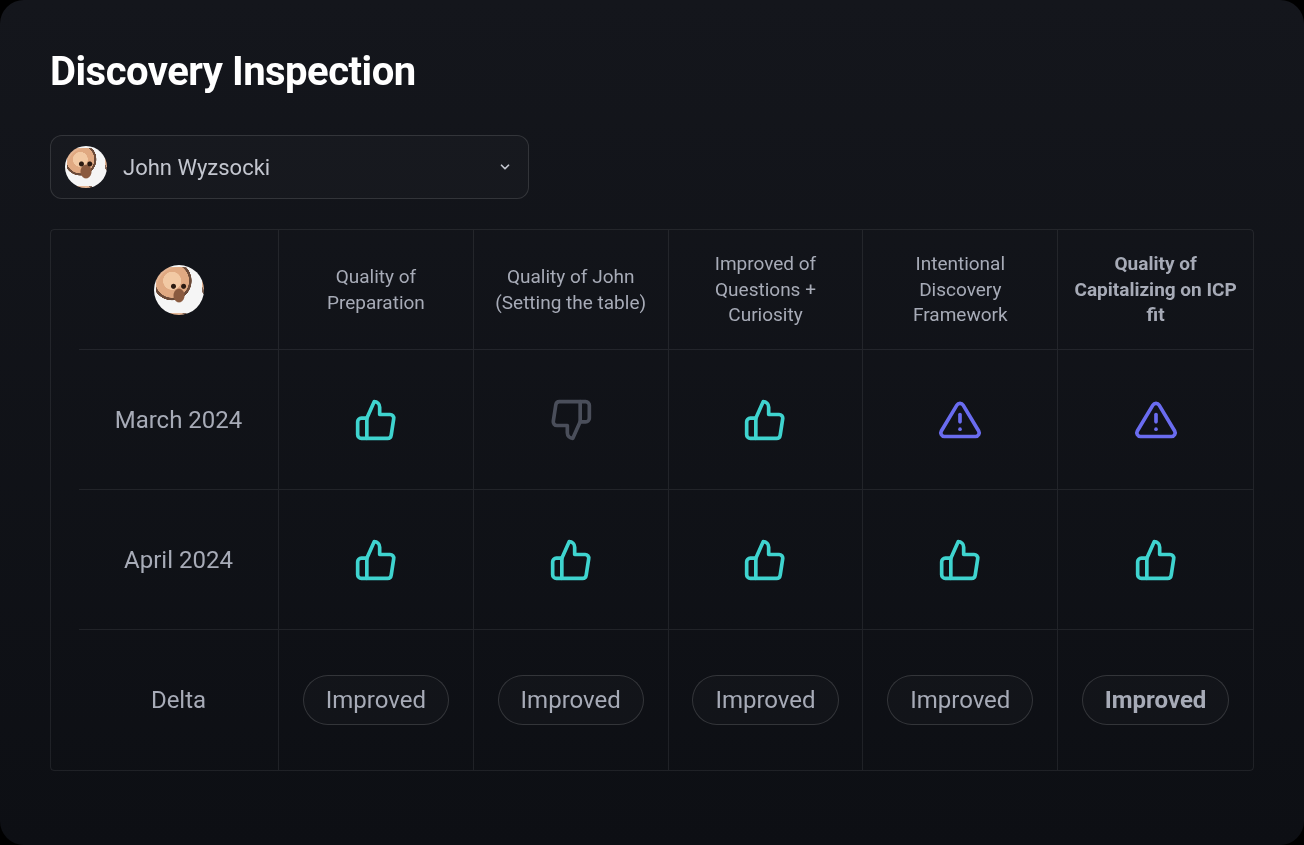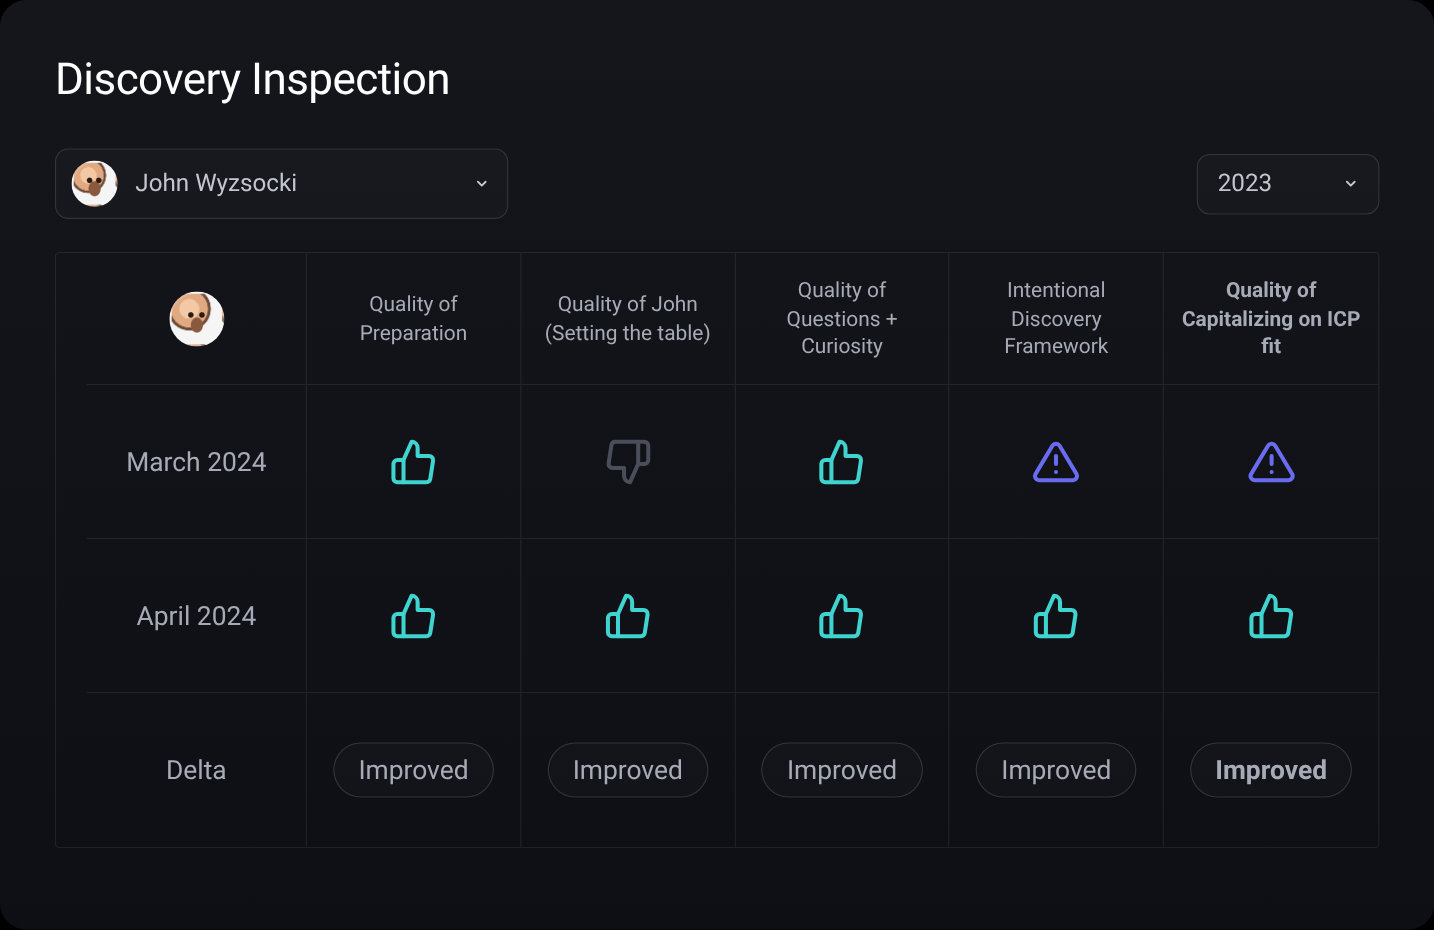--- a/index.html
+++ b/index.html
@@ -14,41 +14,41 @@
     background: linear-gradient(180deg, #14161c 0%, #0d0f14 100%);
     border-radius: 24px;
     width: 1304px;
     height: 845px;
     padding: 48px 50px 50px 50px;
     position: relative;
   }
   .title {
     color: #fff;
     font-size: 40px;
-    font-weight: 400;
+    font-weight: 700;
     letter-spacing: -0.5px;
     margin-bottom: 40px;
   }
   .controls {
     display: flex;
     justify-content: space-between;
     align-items: center;
     margin-bottom: 30px;
   }
   .dropdown {
     display: flex;
     align-items: center;
     border: 1px solid rgba(255,255,255,0.12);
     border-radius: 12px;
     padding: 10px 16px 10px 14px;
     background: rgba(255,255,255,0.02);
     cursor: pointer;
     gap: 16px;
   }
-  .dropdown.person { width: 412px; }
+  .dropdown.person { width: 479px; }
   .dropdown.year   { width: 166px; padding: 14px 18px; }
   .avatar {
     width: 42px; height: 42px; border-radius: 50%;
     background: radial-gradient(circle at 35% 30%, #f2c9a4 0 20%, #e0a982 21% 38%, #6b4a38 39% 44%, #f5f5f5 45% 100%);
     border: 2px solid rgba(255,255,255,0.15);
     position: relative;
     flex-shrink: 0;
   }
   .avatar.big { width: 50px; height: 50px; }
   .avatar::after{ 
@@ -112,39 +112,31 @@
   <div class="controls">
     <div class="dropdown person">
       <div class="avatar"></div>
       <span class="label">John Wyzsocki</span>
       <span class="chev">
         <svg viewBox="0 0 24 24" fill="none" stroke="#c3c6cf" stroke-width="3" stroke-linecap="round" stroke-linejoin="round">
             <polyline points="6 9 12 15 18 9"></polyline>
           </svg>
       </span>
     </div>
-    <div class="dropdown year">
-      <span class="label">2023</span>
-      <span class="chev">
-        <svg viewBox="0 0 24 24" fill="none" stroke="#c3c6cf" stroke-width="3" stroke-linecap="round" stroke-linejoin="round">
-            <polyline points="6 9 12 15 18 9"></polyline>
-          </svg>
-      </span>
-    </div>
   </div>
 
   <div class="grid">
 
     <div class="row-header">
       <div class="cell">
         <div class="avatar big"></div>
       </div>
       <div class="cell">Quality of Preparation</div>
       <div class="cell">Quality of John (Setting the table)</div>
-      <div class="cell">Quality of Questions + Curiosity</div>
+      <div class="cell">Improved of Questions + Curiosity</div>
       <div class="cell">Intentional Discovery Framework</div>
       <div class="cell">Quality of Capitalizing on ICP fit</div>
     </div>
 
     <div class="row-data">
       <div class="cell">
           <span class="rowlabel">March 2024</span>
         </div>
       <div class="cell">
           <span class="icon">

